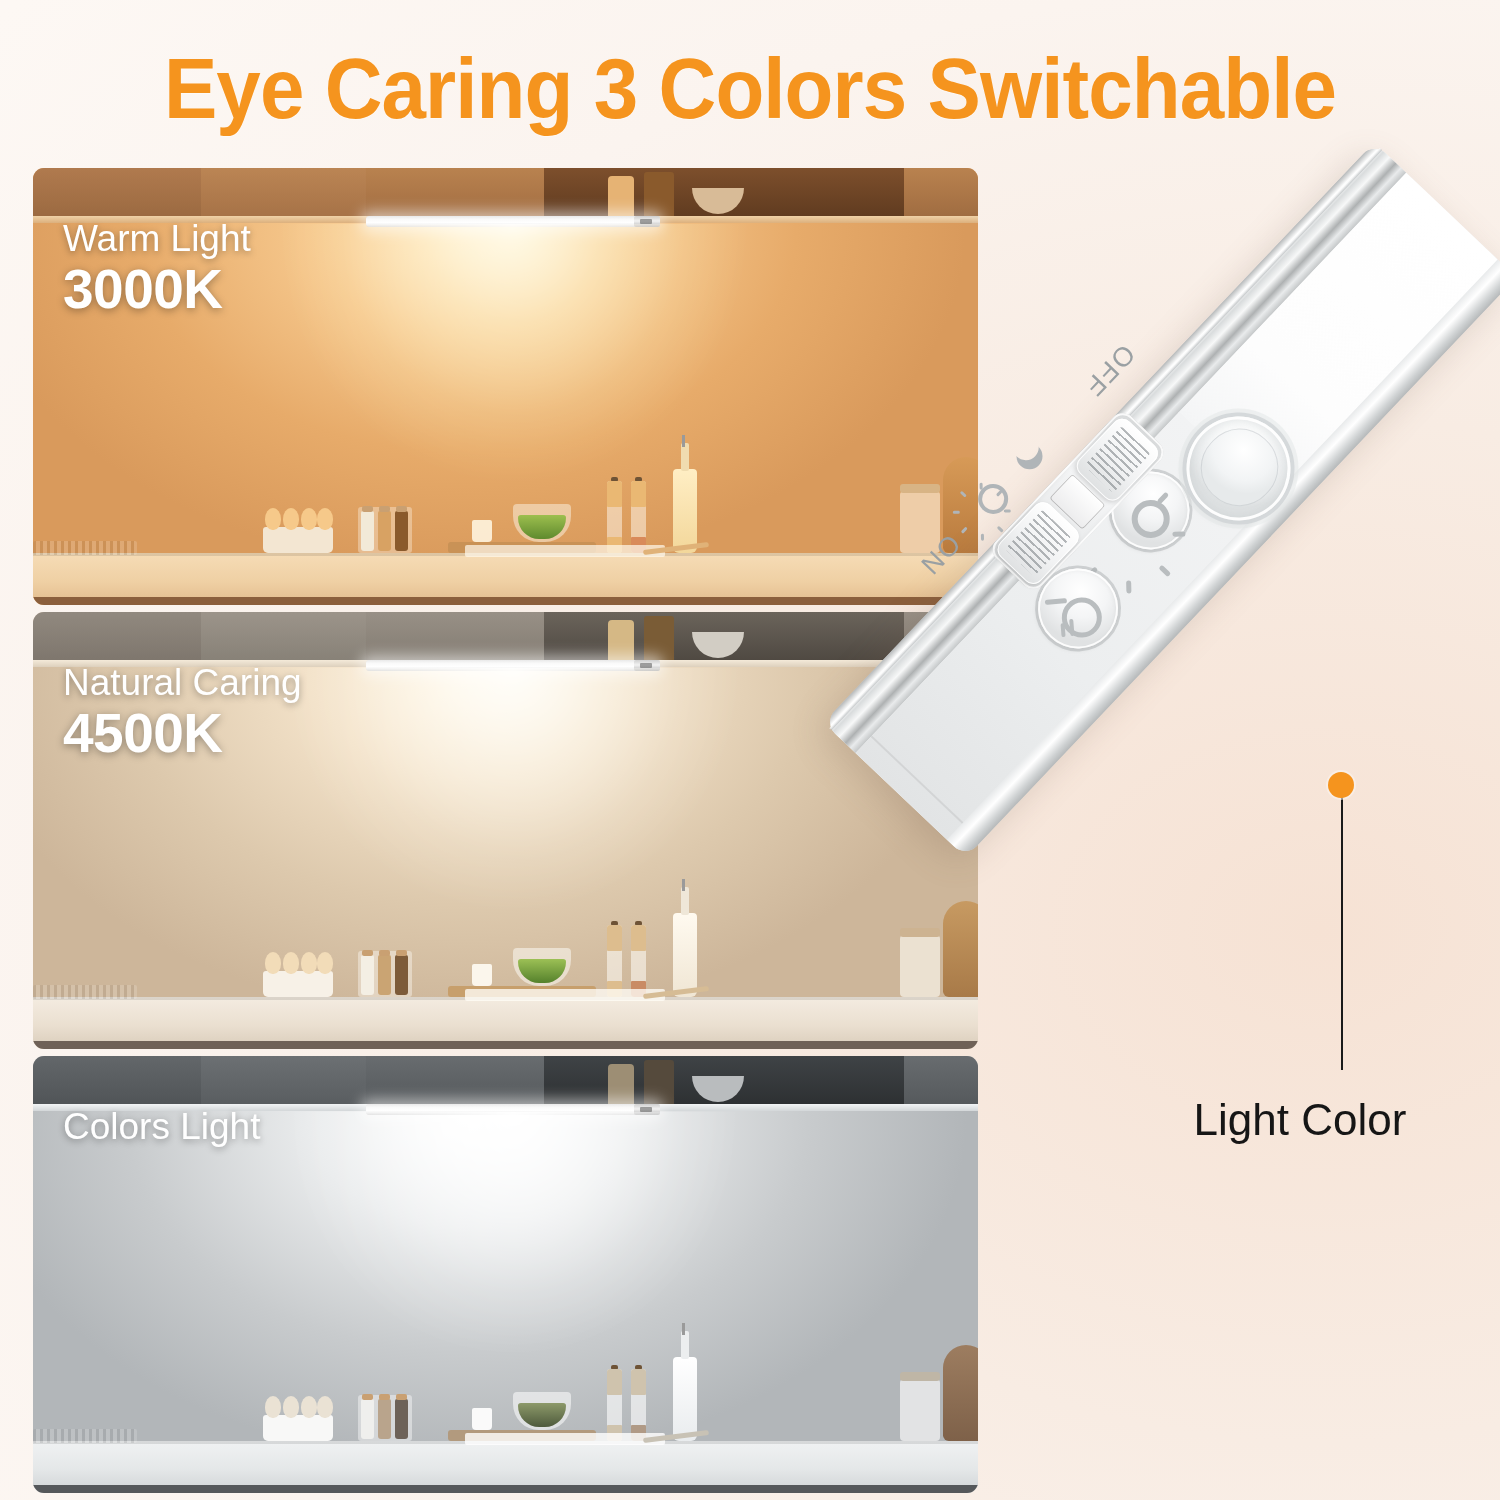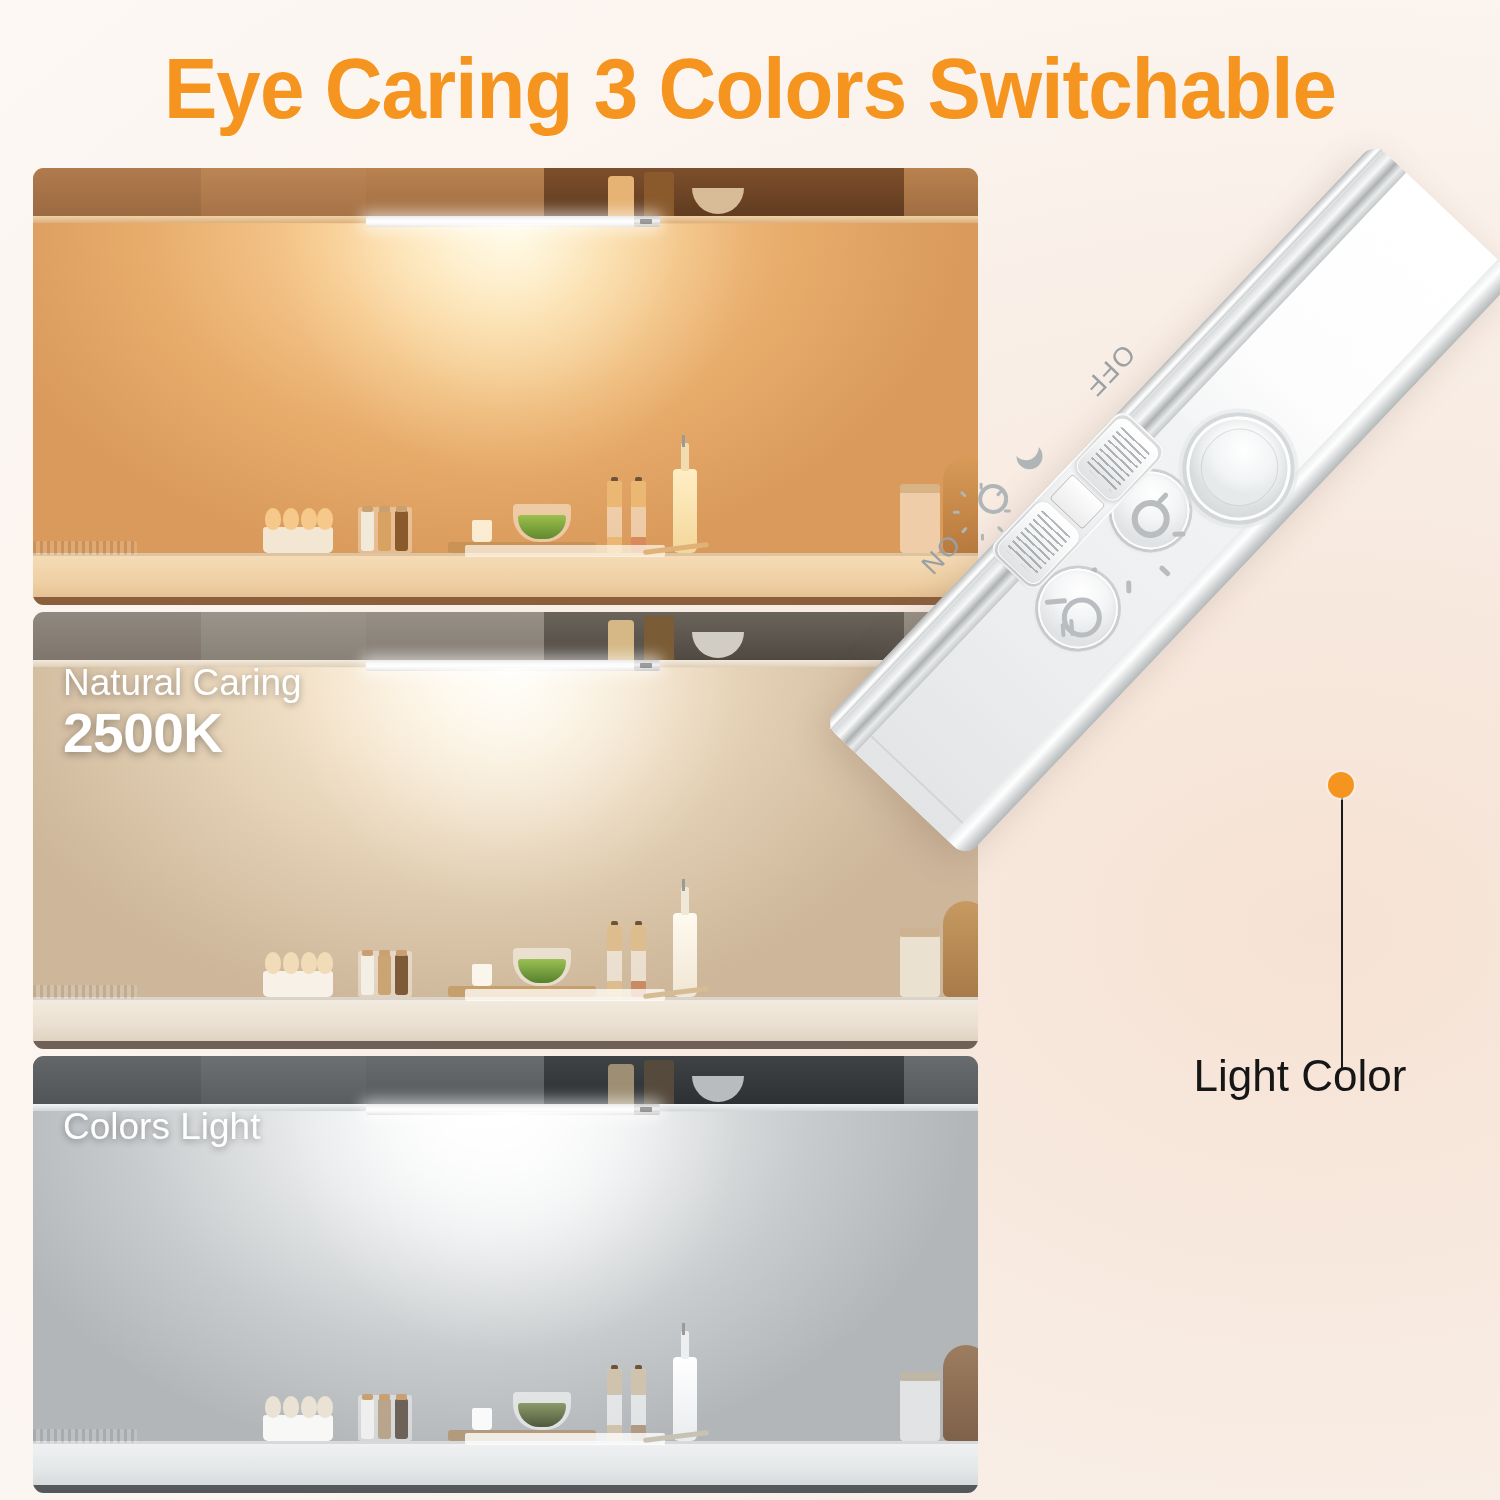--- a/index.html
+++ b/index.html
@@ -285,20 +285,24 @@
           <div class="bowlS" style="left:148px;background:#d8bb97;"></div>
         </div>
         <div class="cab cab-door" style="left:871px;width:74px;background:linear-gradient(180deg,#b9824f,#9e6b40);"></div>
       </div>
       <div class="lip" style="background:linear-gradient(180deg,#f0d2a7,#dcb07d);"></div>
       <div class="bar" style="left:333px;top:48px;width:292px;">
         <div class="bar-cap"></div>
       </div>
       <div class="glow" style="background:radial-gradient(46% 92% at 50% 0%, rgba(255,236,197,.95) 0%, rgba(255,219,160,.55) 32%, rgba(255,205,135,.18) 62%, rgba(255,200,130,0) 85%);left:180px;width:600px;"></div>
 
+      <div class="cap-wrap">
+        <div class="cap-sub">Warm Light</div>
+        <div class="cap-k">3000K</div>
+      </div>
     </div>
 
     <div class="panel" style="background:#d9c6b2;">
       <div class="wall" style="background:radial-gradient(62% 120% at 46% 2%, #fff4e0 0%, #f3e2c9 26%, #ddc9ad 58%, #cdb69a 86%);"></div>
       <div class="counter" style="background:linear-gradient(180deg,#f4ece1 0%,#eadfd0 55%,#d9ccba 100%);">
         <div class="counter-edge"></div>
           <div class="floorstrip" style="background:#6f6157;"></div>
       </div>
       <div class="sink" style="bottom:50px;"></div>
 
@@ -358,21 +362,21 @@
         <div class="cab cab-door" style="left:871px;width:74px;background:linear-gradient(180deg,#989086,#827b71);"></div>
       </div>
       <div class="lip" style="background:linear-gradient(180deg,#f4ead9,#ddd0bd);"></div>
       <div class="bar" style="left:333px;top:48px;width:292px;">
         <div class="bar-cap"></div>
       </div>
       <div class="glow" style="background:radial-gradient(44% 86% at 50% 0%, rgba(255,248,230,.95) 0%, rgba(255,243,215,.5) 34%, rgba(255,240,212,.15) 64%, rgba(255,240,212,0) 86%);left:180px;width:600px;"></div>
 
       <div class="cap-wrap">
         <div class="cap-sub">Natural Caring</div>
-        <div class="cap-k">2500K</div>
+        <div class="cap-k">4500K</div>
       </div>
     </div>
 
     <div class="panel" style="background:#b9bbbd;">
       <div class="wall" style="background:radial-gradient(60% 118% at 46% 2%, #ffffff 0%, #e9ebec 28%, #c8cbcd 60%, #b2b6b9 88%);"></div>
       <div class="counter" style="background:linear-gradient(180deg,#f0f2f3 0%,#e4e7e8 55%,#d0d4d6 100%);">
         <div class="counter-edge"></div>
           <div class="floorstrip" style="background:#55585b;"></div>
       </div>
       <div class="sink" style="bottom:50px;"></div>
@@ -500,16 +504,16 @@
           <div class="ray-sm" style="transform:rotate(225deg) translateY(-12px);"></div>
           <div class="ray-sm" style="transform:rotate(270deg) translateY(-12px);"></div>
           <div class="ray-sm" style="transform:rotate(315deg) translateY(-12px);"></div>
         </div>
       </div>
     </div>
   </div>
 
   <div class="lead" style="left:1341px;top:795px;height:275px;"></div>
   <div class="dot" style="left:1328px;top:772px;"></div>
-  <div class="callout" style="left:1100px;top:1048px;width:400px;">
+  <div class="callout" style="left:1100px;top:1092px;width:400px;">
     <div>Light Color</div>
   </div>
 </div>
 
 </body></html>

